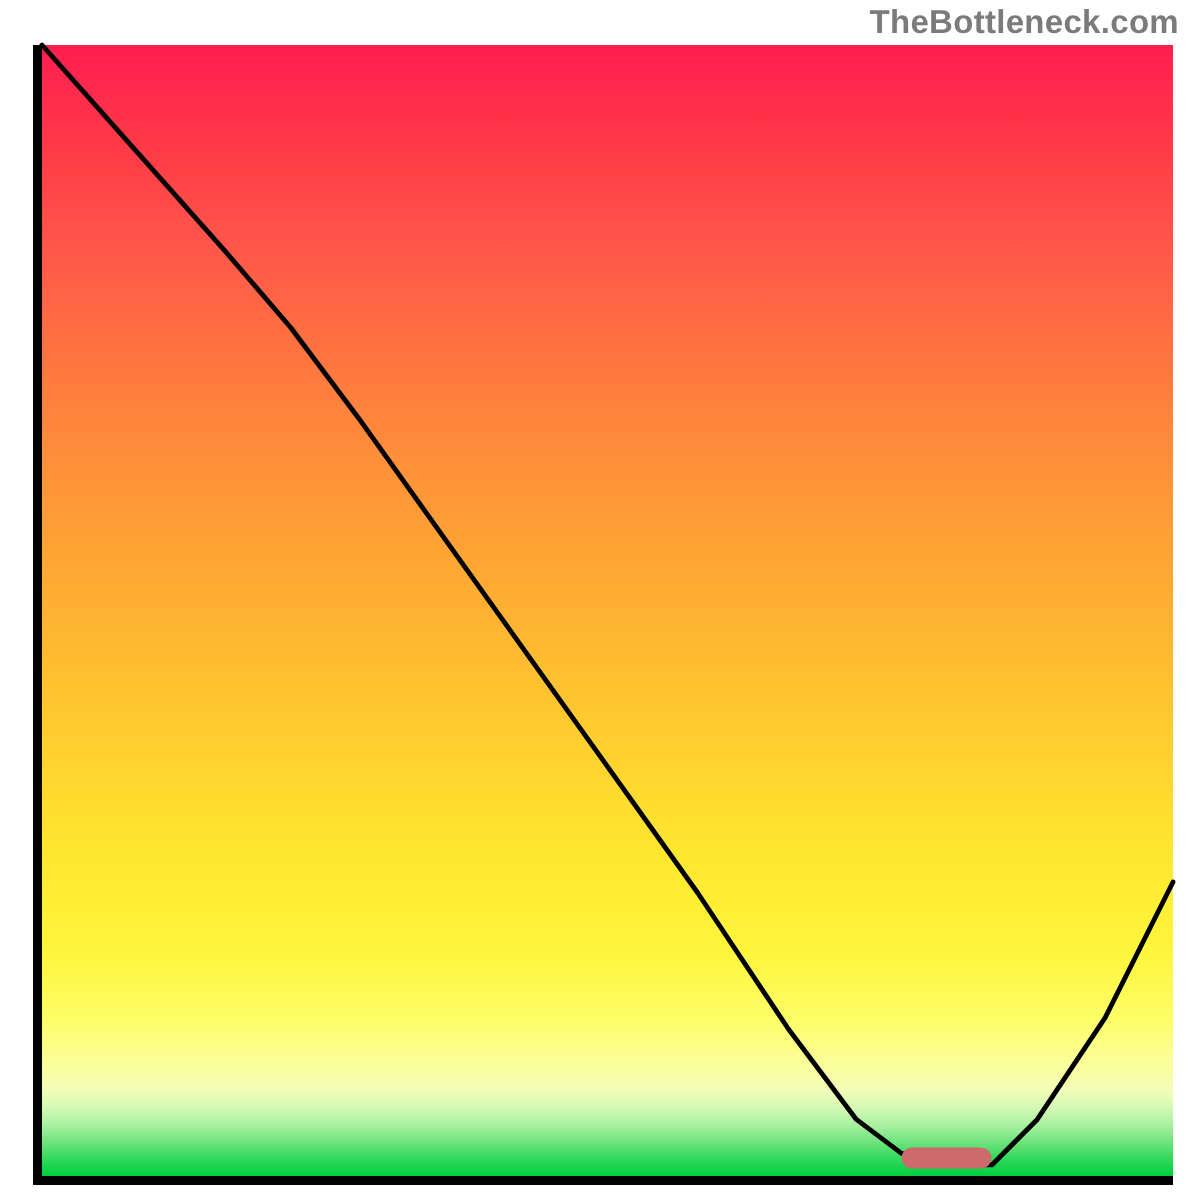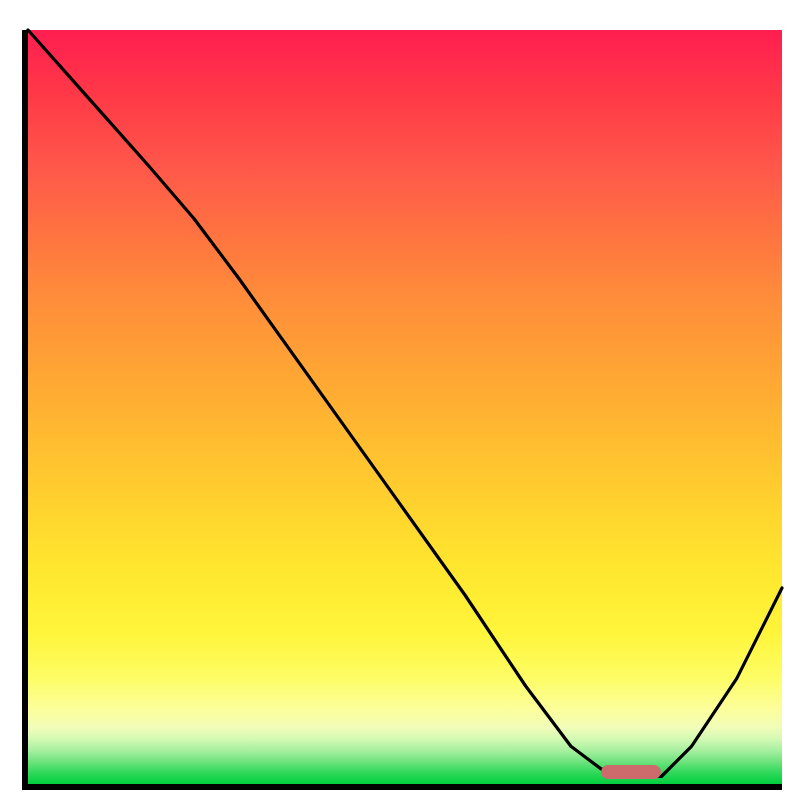--- a/index.html
+++ b/index.html
@@ -100,20 +100,21 @@
     position: absolute;
     background: #cd6b6c;
     border-radius: 7px;
     height: 14px;
   }
 </style>
 </head>
 <body>
 
 <div class="wrap">
+  <div class="attribution">TheBottleneck.com</div>
 
   <div class="plot">
     <div class="grad"></div>
     <div class="axis-y"></div>
     <div class="axis-x"></div>
 
     <svg class="curve" viewBox="0 0 754 760" preserveAspectRatio="none">
       <path d="M0.0 0.0 L60.3 67.9 L120.6 135.7 L165.9 188.5 L211.1 248.8 L286.5 354.4 L361.9 459.9 L437.3 565.5 L497.6 656.0 L542.9 716.3 L573.0 738.9 L603.2 746.5 L633.4 746.5 L663.5 716.3 L708.8 648.4 L754.0 558.0"></path>
     </svg>
 

